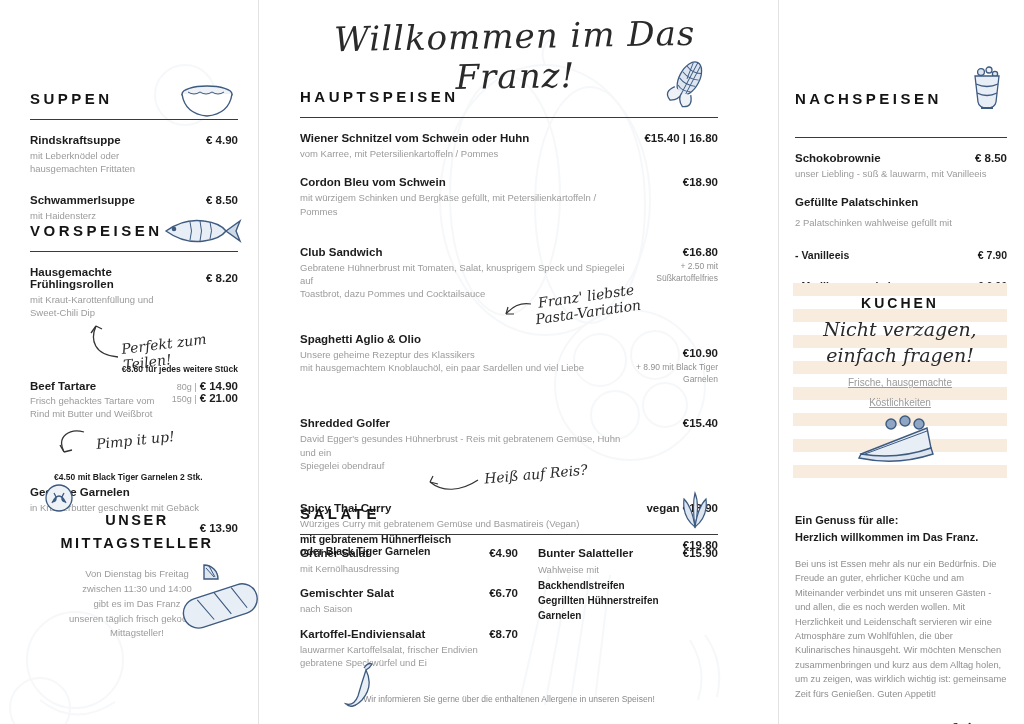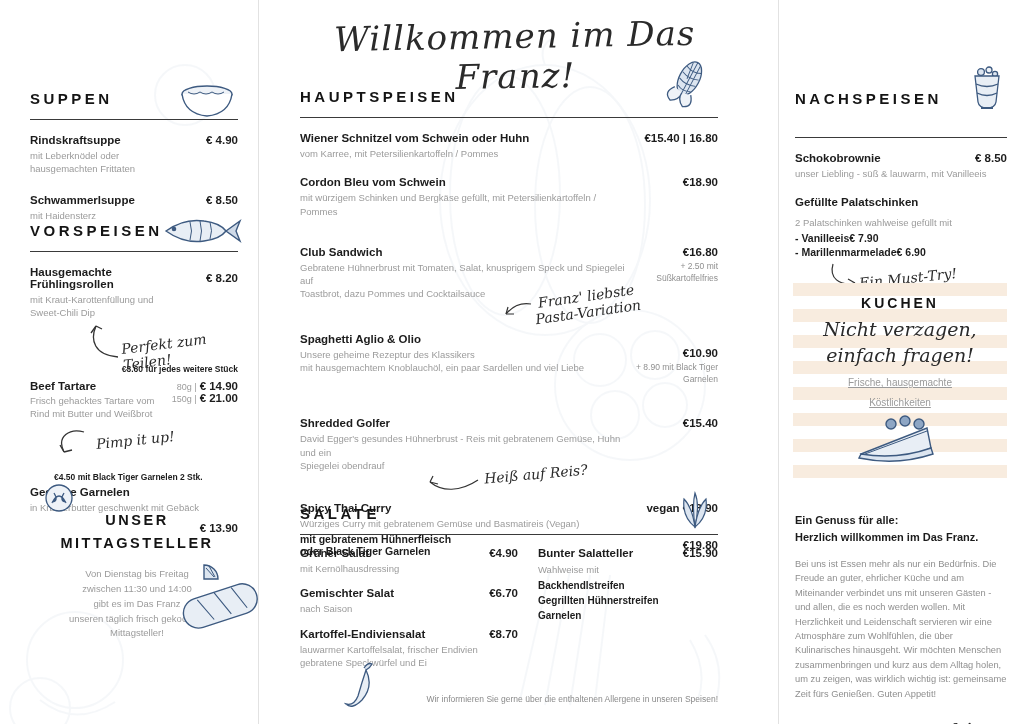--- a/index.html
+++ b/index.html
@@ -41,34 +41,34 @@
   #sec-haupt{left:300px;top:88px;width:418px;}
   .mitem{display:flex;justify-content:space-between;margin-bottom:26px;}
   .mitem .left{max-width:335px;}
   .mitem .right{text-align:right;min-width:80px;}
   .mb-lg{margin-bottom:32px;}
   #sec-salate{left:300px;top:505px;width:418px;}
   #salate-grid{display:grid;grid-template-columns:218px 1fr;column-gap:20px;margin-top:12px;}
   .sitem{margin-bottom:12px;}
   #bunter-opts{font-size:10px;font-weight:bold;color:#1c1c1c;line-height:1.5;margin-top:2px;}
   #allergen{left:300px;top:672px;width:418px;position:absolute;}
-  #allergen-text{font-size:8.5px;color:#8a8a8a;text-align:right;margin-top:22px;}
+  #allergen-text{font-size:8.5px;color:#8a8a8a;text-align:center;margin-top:22px;}
   #chili-holder{position:absolute;left:44px;top:-12px;}
   
   #sec-nach{left:795px;top:90px;width:212px;}
   #kuchen-box{left:793px;top:283px;width:214px;height:198px;text-align:center;position:absolute;
     background:repeating-linear-gradient(to bottom,#f8ecdf 0 13px,#ffffff 13px 26px);}
   #kuchen-heading{font-size:14px;font-weight:bold;letter-spacing:3px;color:#141414;margin-top:12px;}
   #kuchen-script{font-size:19px;line-height:1.35;margin-top:6px;}
   .kuchen-sub{font-size:10px;color:#9a9a9a;margin-top:9px;text-decoration:underline;}
   #sec-welcome{left:795px;top:512px;width:212px;}
   #welcome-title{font-size:11px;font-weight:bold;color:#1c1c1c;line-height:1.5;}
   #welcome-body{font-size:9.3px;color:#8f8f8f;line-height:1.55;margin-top:12px;text-align:left;}
   #signature{font-size:21px;text-align:center;margin-top:20px;line-height:1.35;transform:rotate(-3deg);}
-  .pal-opt{display:flex;justify-content:flex-start;margin-top:2px;}
+  .pal-opt{display:flex;justify-content:space-between;margin-top:19px;}
   .pal-opt .name{font-size:10.5px;}
   .pal-opt .price{font-size:10.5px;}
   .icon svg{display:block;}
 </style>
 </head>
 <body>
 
 <div id="page">
 
   <svg id="bg-sketches" width="1024" height="724" viewBox="0 0 1024 724">

